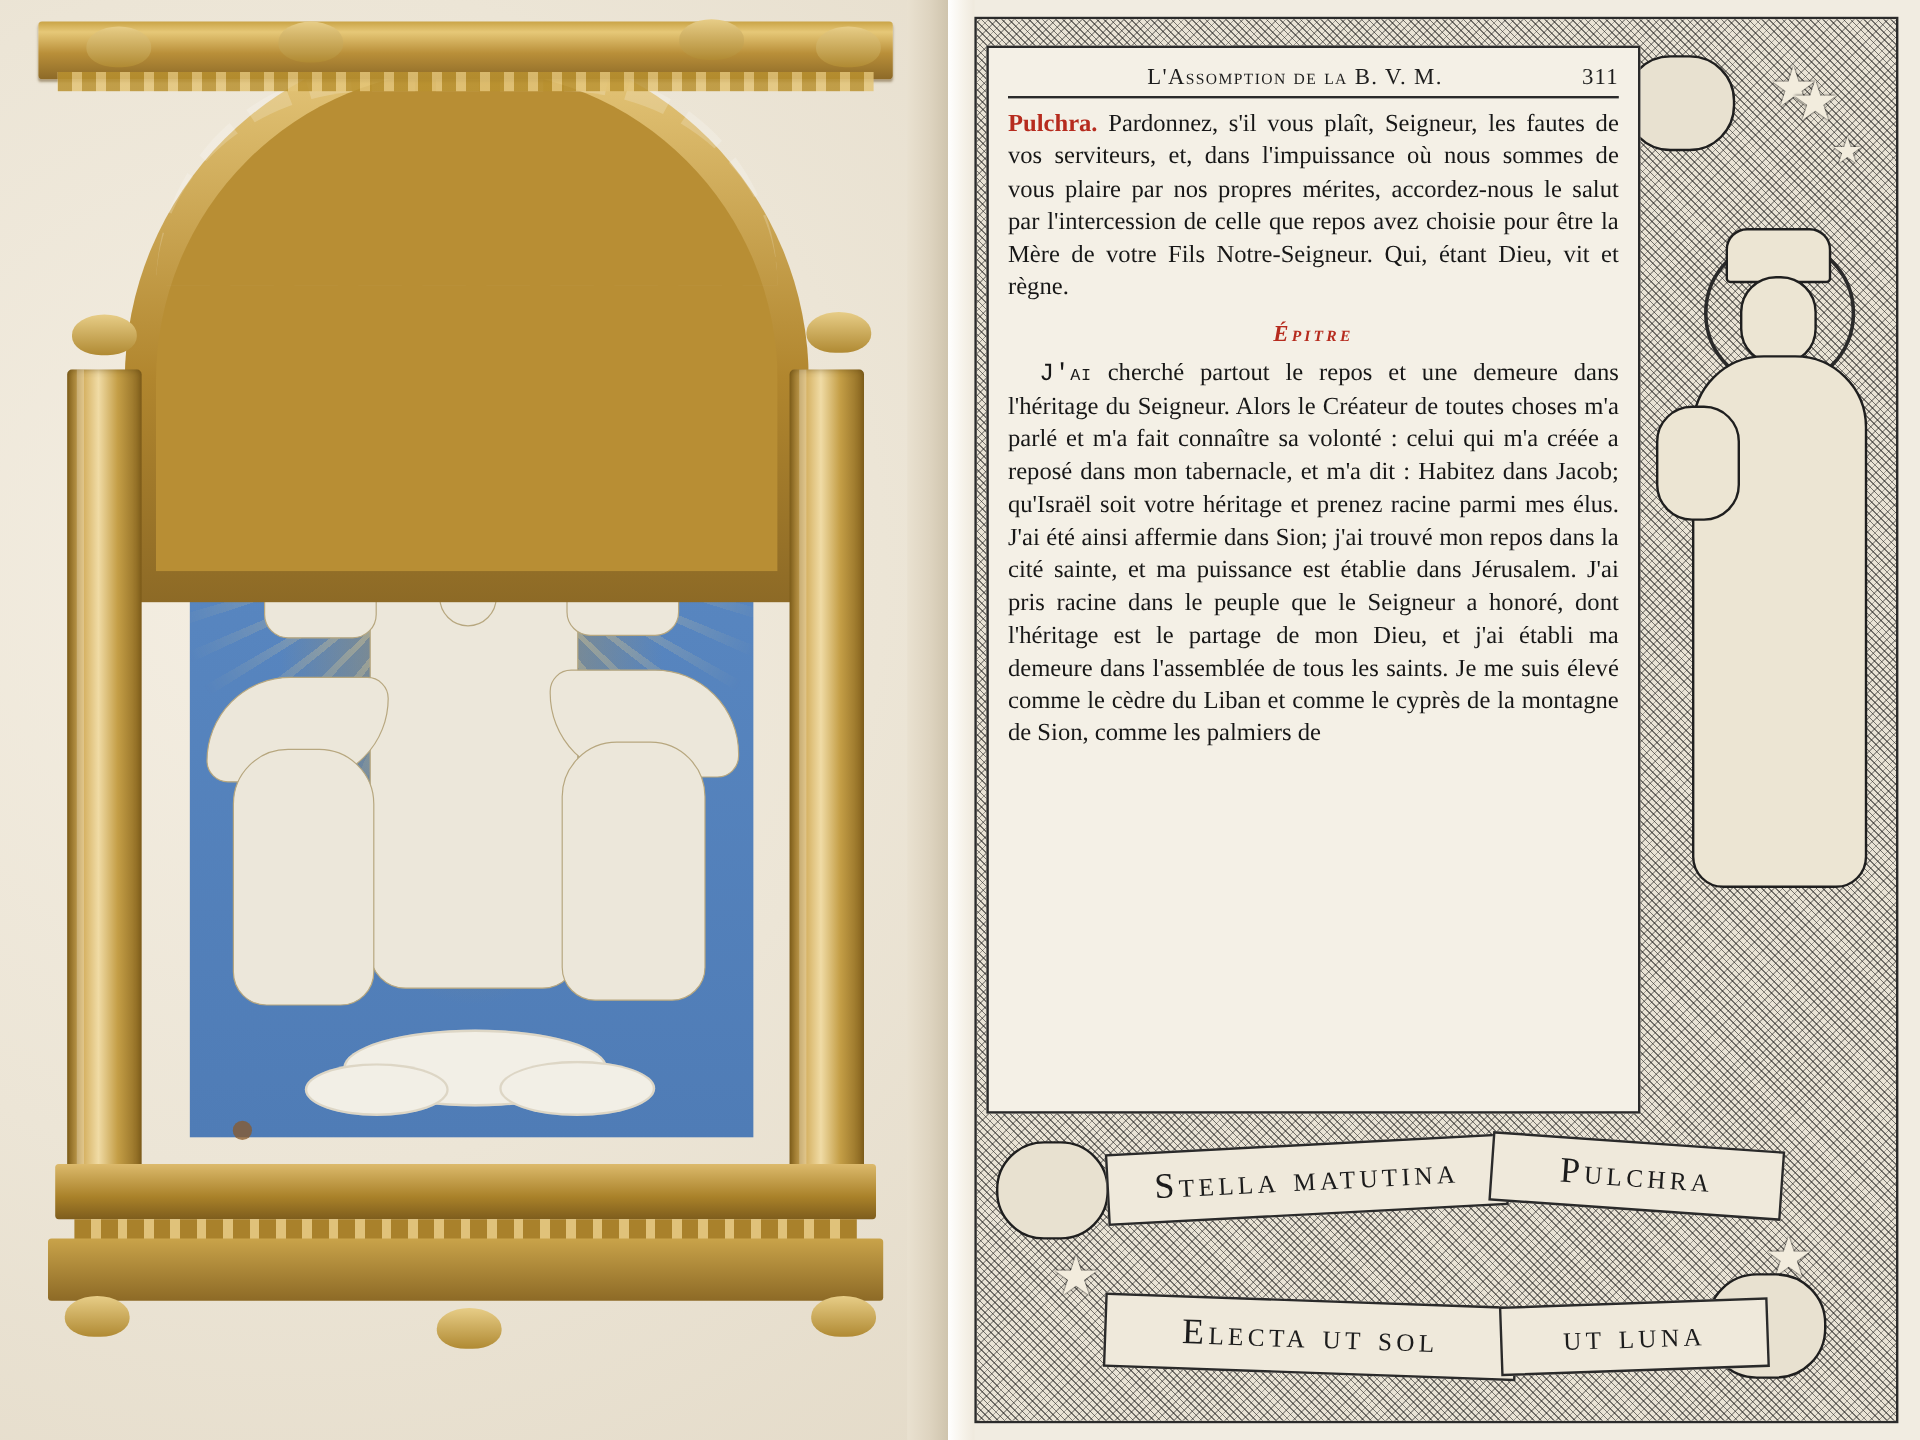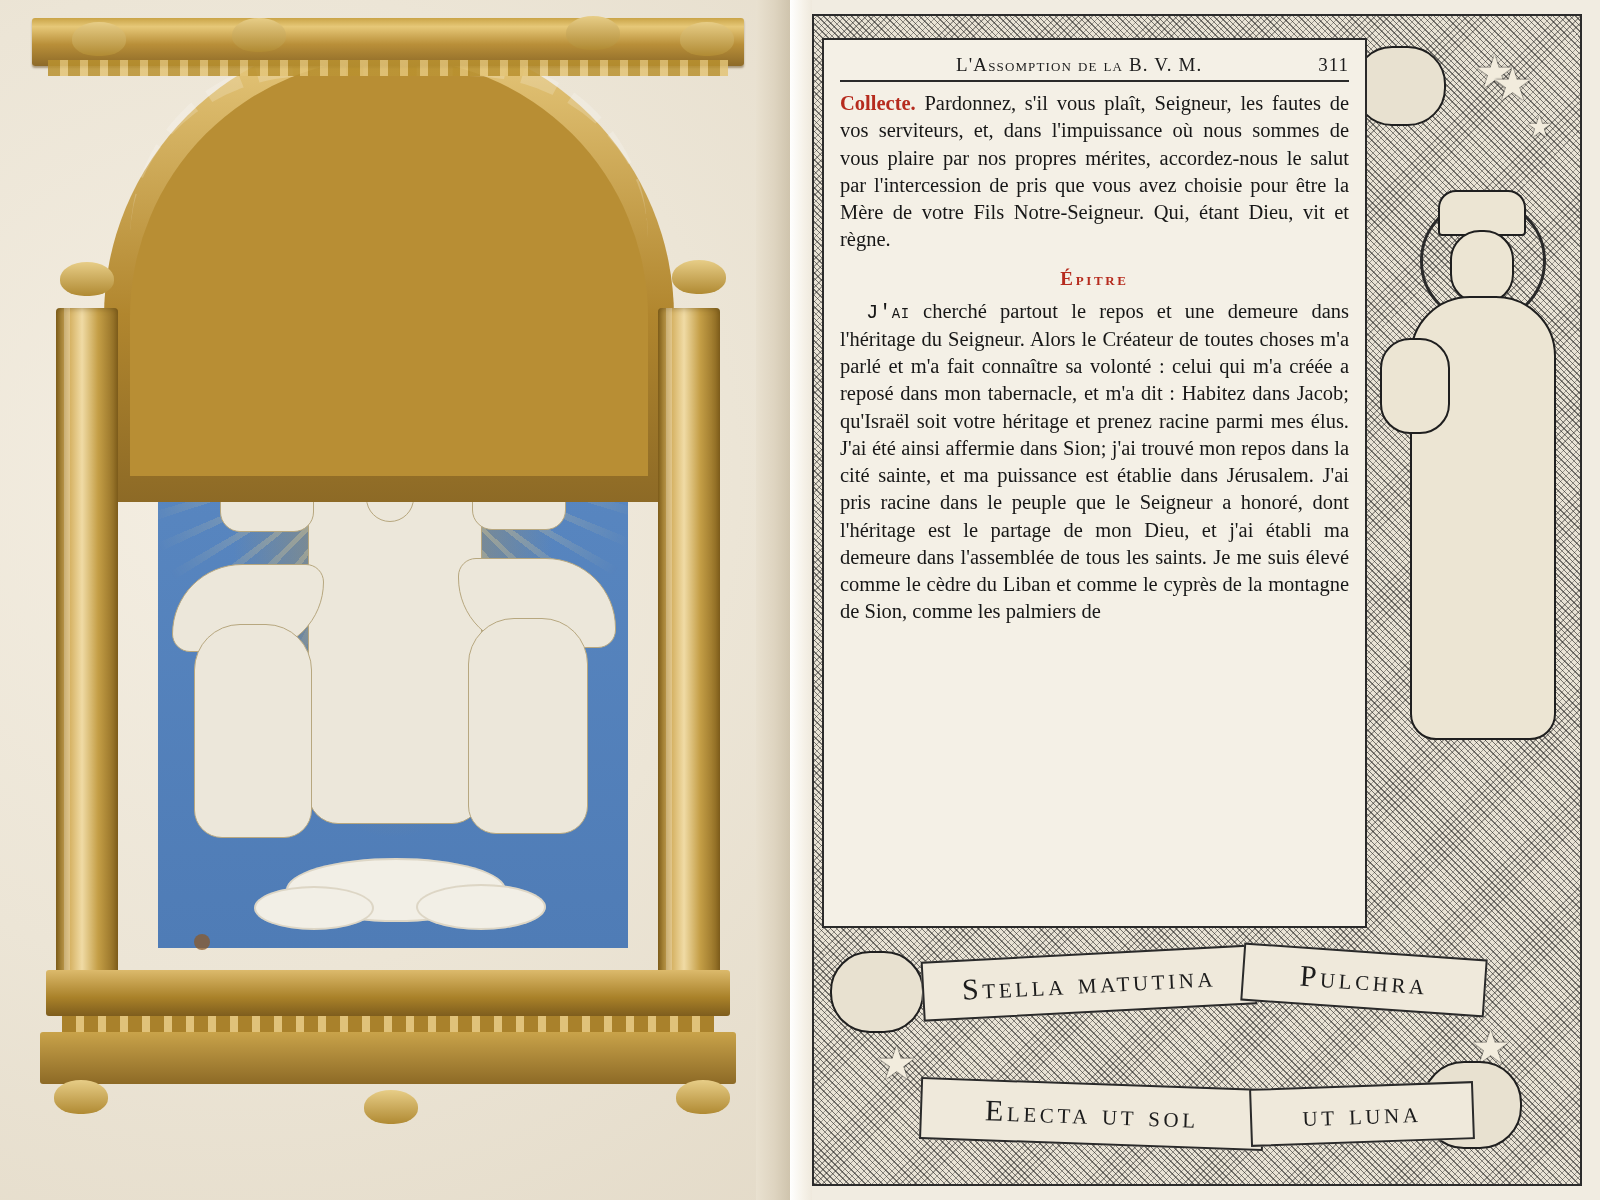--- a/index.html
+++ b/index.html
@@ -159,20 +159,21 @@
   .body-par{
     font-size:20.5px;line-height:1.33;color:#171717;
     text-align:justify;margin:0 0 2px 0;
     hyphens:auto;
   }
   .rubric{color:#b62b1e;font-weight:bold;}
   .section-title{
     text-align:center;color:#b62b1e;font-weight:bold;
     letter-spacing:.14em;font-size:19px;margin:14px 0 8px 0;
     font-variant:small-caps;
+    font-style:italic;
   }
   .smallcaps{font-variant:small-caps;letter-spacing:.03em;font-family:Liberation Mono, monospace;}
   .indent{text-indent:26px;}
 
   
   .margin-art{
     position:absolute;right:4px;top:22px;width:200px;height:890px;
   }
   .vignette-bottom{
     position:absolute;left:8px;bottom:6px;width:750px;height:245px;
@@ -282,22 +283,22 @@
       <div class="star" style="left:712px;top:96px;font-size:30px;">★</div>
 
       <div class="text-panel">
         <div class="running-head">
           <span class="folio">311</span>
           <span>L'Assomption de la B. V. M.</span>
         </div>
         <div class="rule"></div>
 
         <p class="body-par">
-          <span class="rubric">Collecte.</span>
-          <span>Pardonnez, s'il vous plaît, Seigneur, les fautes de vos serviteurs, et, dans l'impuissance où nous sommes de vous plaire par nos propres mérites, accordez-nous le salut par l'intercession de pris que vous avez choisie pour être la Mère de votre Fils Notre-Seigneur. Qui, étant Dieu, vit et règne.</span>
+          <span class="rubric">Pulchra.</span>
+          <span>Pardonnez, s'il vous plaît, Seigneur, les fautes de vos serviteurs, et, dans l'impuissance où nous sommes de vous plaire par nos propres mérites, accordez-nous le salut par l'intercession de celle que repos avez choisie pour être la Mère de votre Fils Notre-Seigneur. Qui, étant Dieu, vit et règne.</span>
         </p>
 
         <div class="section-title">Épitre</div>
 
         <p class="body-par indent">
           <span class="smallcaps">J'ai</span>
           <span>cherché partout le repos et une demeure dans l'héritage du Seigneur. Alors le Créateur de toutes choses m'a parlé et m'a fait connaître sa volonté : celui qui m'a créée a reposé dans mon tabernacle, et m'a dit : Habitez dans Jacob; qu'Israël soit votre héritage et prenez racine parmi mes élus. J'ai été ainsi affermie dans Sion; j'ai trouvé mon repos dans la cité sainte, et ma puissance est établie dans Jérusalem. J'ai pris racine dans le peuple que le Seigneur a honoré, dont l'héritage est le partage de mon Dieu, et j'ai établi ma demeure dans l'assemblée de tous les saints. Je me suis élevé comme le cèdre du Liban et comme le cyprès de la montagne de Sion, comme les palmiers de</span>
         </p>
       </div>
 

